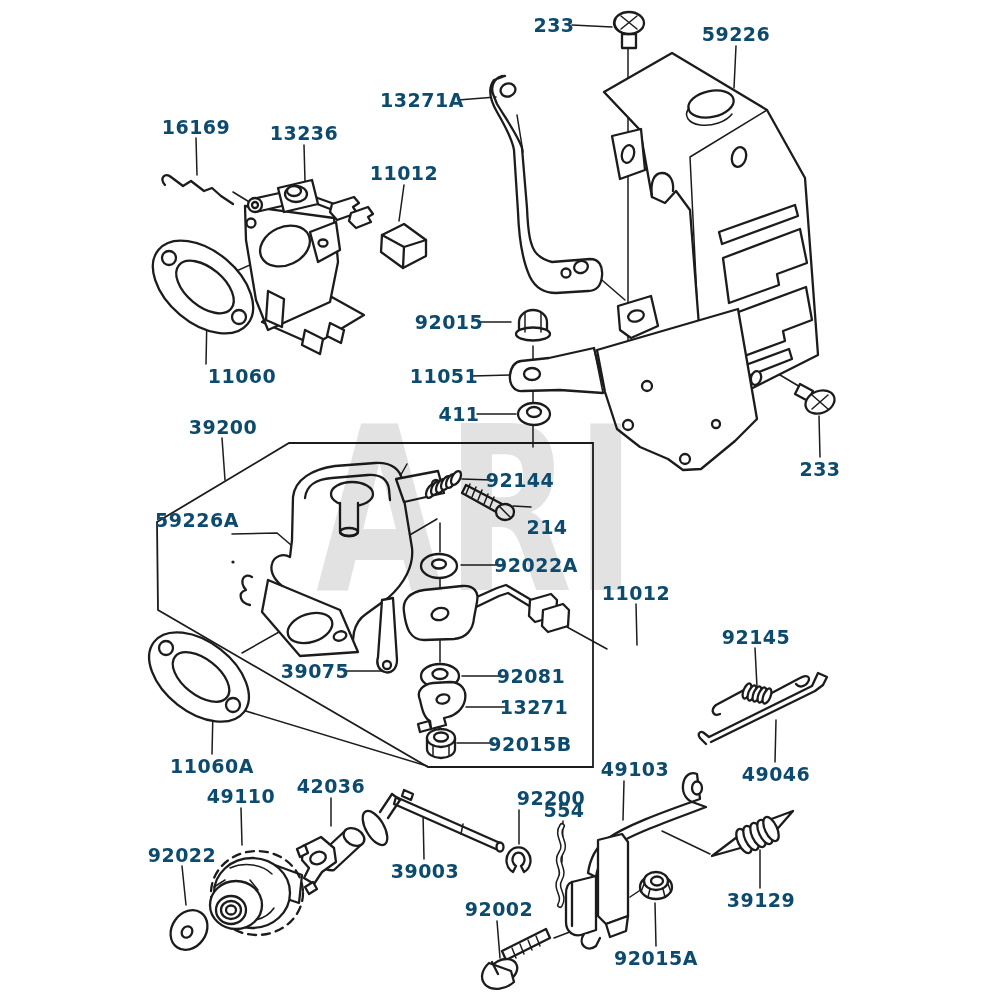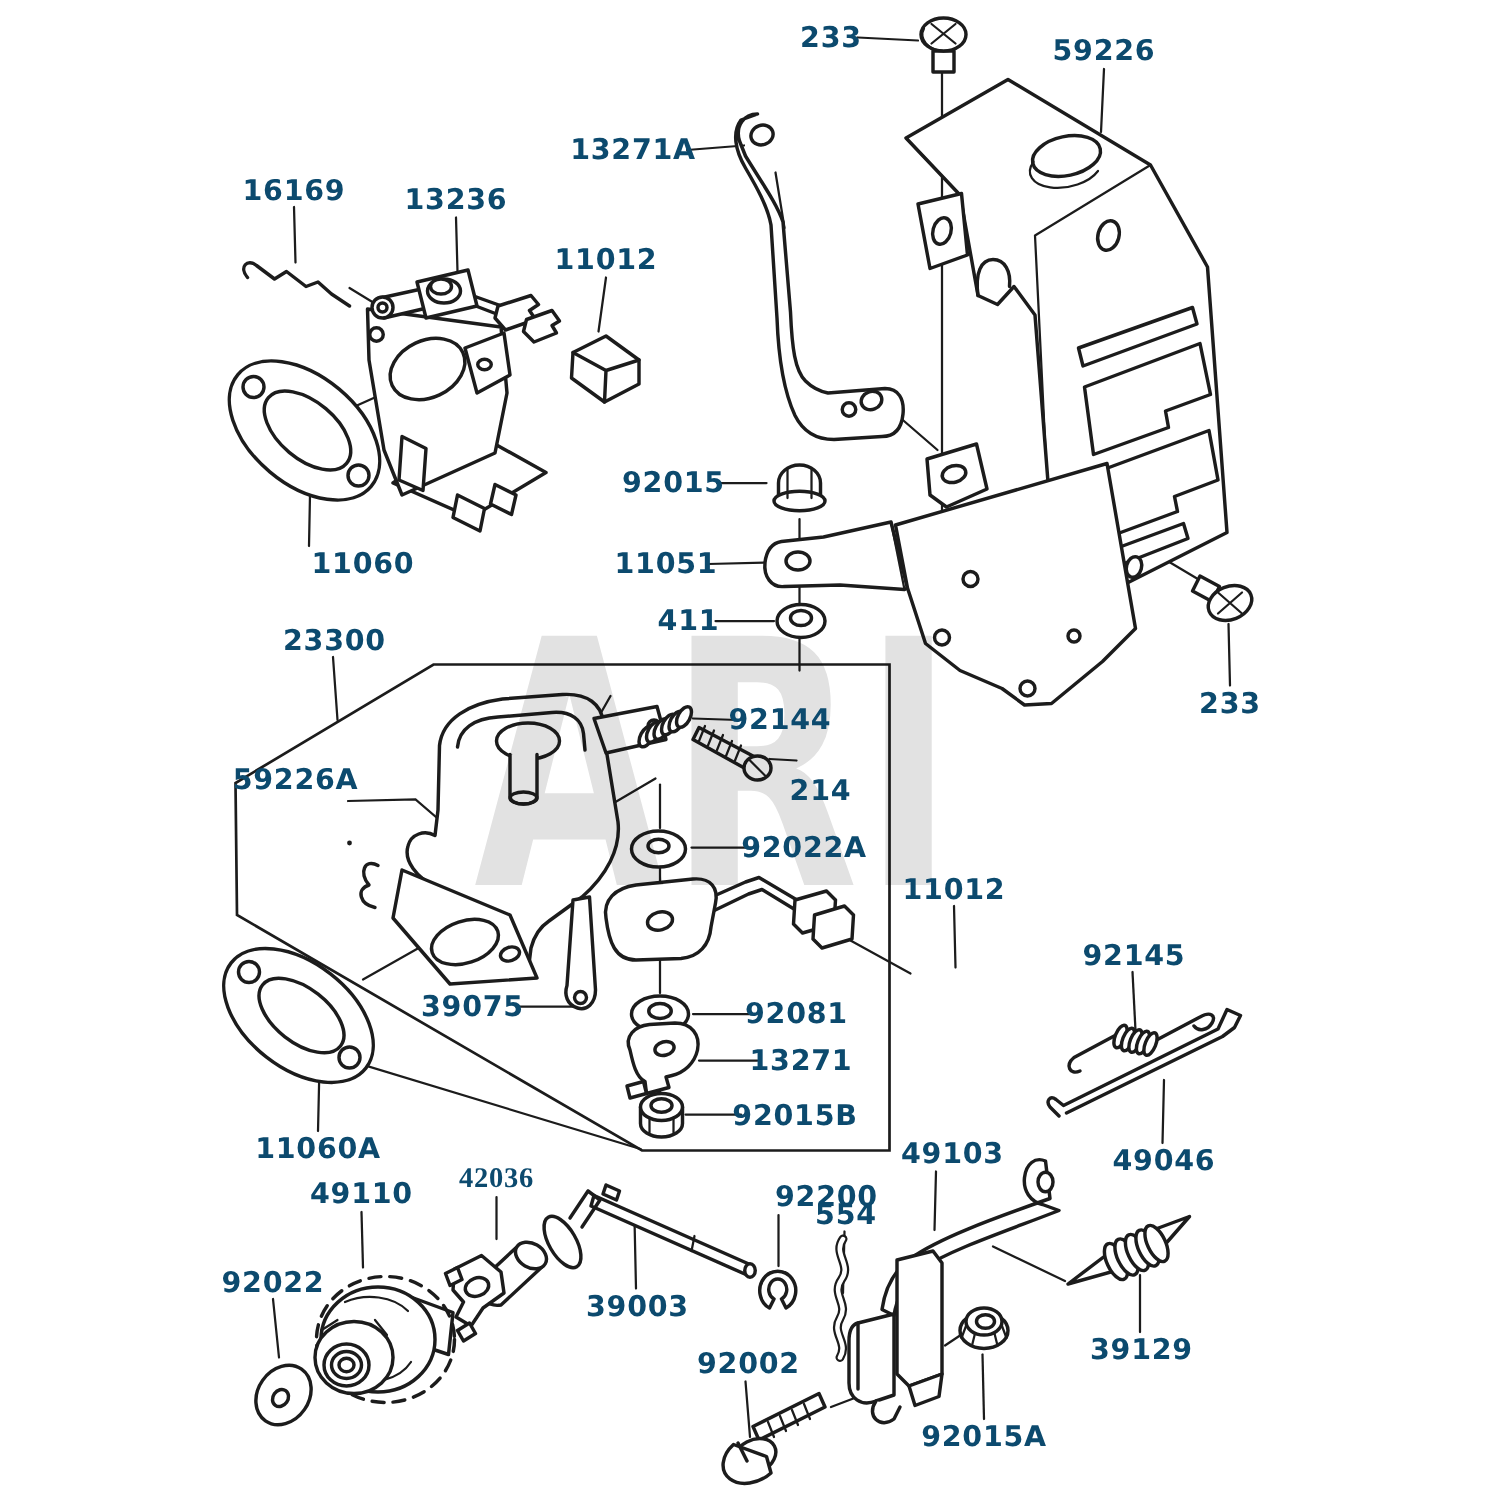--- a/index.html
+++ b/index.html
@@ -374,34 +374,34 @@
       <div class="part-label" style="left: 554px; top: 25px;">233</div>
       <div class="part-label" style="left: 736px; top: 34px;">59226</div>
       <div class="part-label" style="left: 422px; top: 100px;">13271A</div>
       <div class="part-label" style="left: 196px; top: 127px;">16169</div>
       <div class="part-label" style="left: 304px; top: 133px;">13236</div>
       <div class="part-label" style="left: 404px; top: 173px;">11012</div>
       <div class="part-label" style="left: 449px; top: 322px;">92015</div>
       <div class="part-label" style="left: 444px; top: 376px;">11051</div>
       <div class="part-label" style="left: 459px; top: 414px;">411</div>
       <div class="part-label" style="left: 206px; top: 376px; margin-left: 36px;">11060</div>
-      <div class="part-label" style="left: 223px; top: 427px;">23300</div>
+      <div class="part-label" style="left: 223px; top: 427px;">39200</div>
       <div class="part-label" style="left: 520px; top: 480px;">92144</div>
       <div class="part-label" style="left: 547px; top: 507px; margin-top: 20px;">214</div>
       <div class="part-label" style="left: 197px; top: 520px; text-align: center;">59226A</div>
       <div class="part-label" style="left: 536px; top: 565px;">92022A</div>
       <div class="part-label" style="left: 636px; top: 593px;">11012</div>
       <div class="part-label" style="left: 756px; top: 637px;">92145</div>
       <div class="part-label" style="left: 315px; top: 671px;">39075</div>
       <div class="part-label" style="left: 531px; top: 676px;">92081</div>
       <div class="part-label" style="left: 534px; top: 707px;">13271</div>
       <div class="part-label" style="left: 530px; top: 744px;">92015B</div>
       <div class="part-label" style="left: 212px; top: 766px;">11060A</div>
       <div class="part-label" style="left: 241px; top: 796px;">49110</div>
-      <div class="part-label" style="left: 331px; top: 786px; font-family: Liberation Serif, serif;">42036</div>
+      <div class="part-label" style="left: 331px; top: 786px;">42036</div>
       <div class="part-label" style="left: 519px; top: 798px; margin-left: 32px;">92200</div>
       <div class="part-label" style="left: 564px; top: 810px;">554</div>
       <div class="part-label" style="left: 635px; top: 769px;">49103</div>
       <div class="part-label" style="left: 776px; top: 774px;">49046</div>
       <div class="part-label" style="left: 182px; top: 855px;">92022</div>
       <div class="part-label" style="left: 425px; top: 871px;">39003</div>
       <div class="part-label" style="left: 499px; top: 909px;">92002</div>
       <div class="part-label" style="left: 656px; top: 958px;">92015A</div>
       <div class="part-label" style="left: 761px; top: 900px;">39129</div>
       <div class="part-label" style="left: 820px; top: 469px;">233</div>

